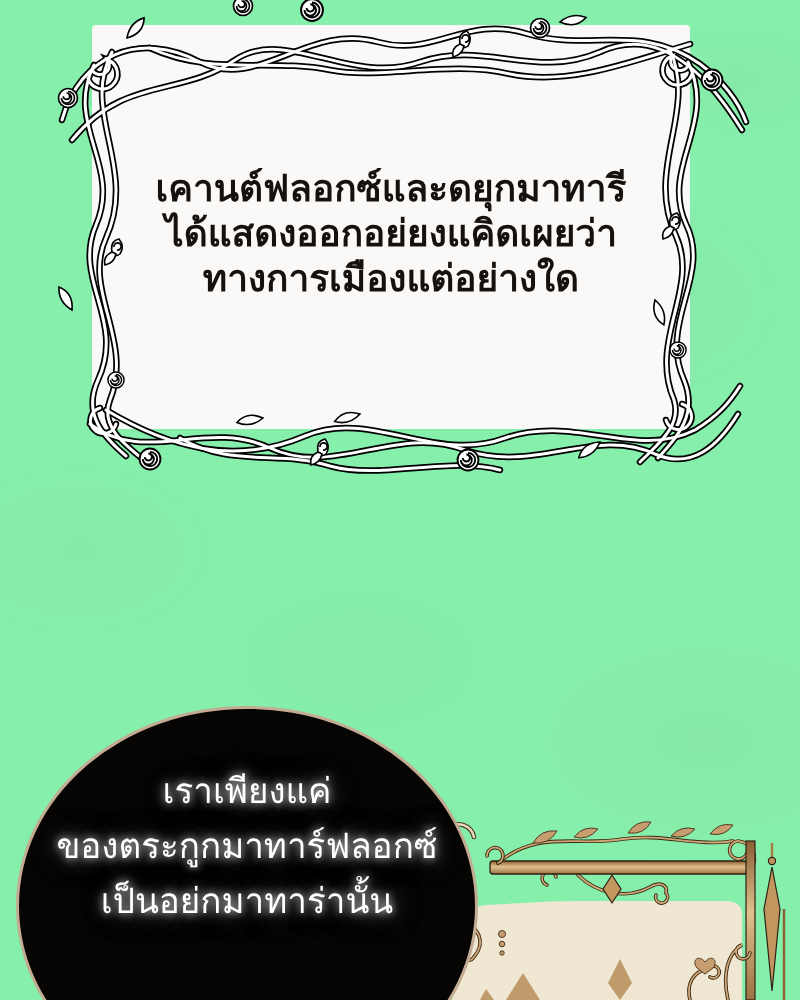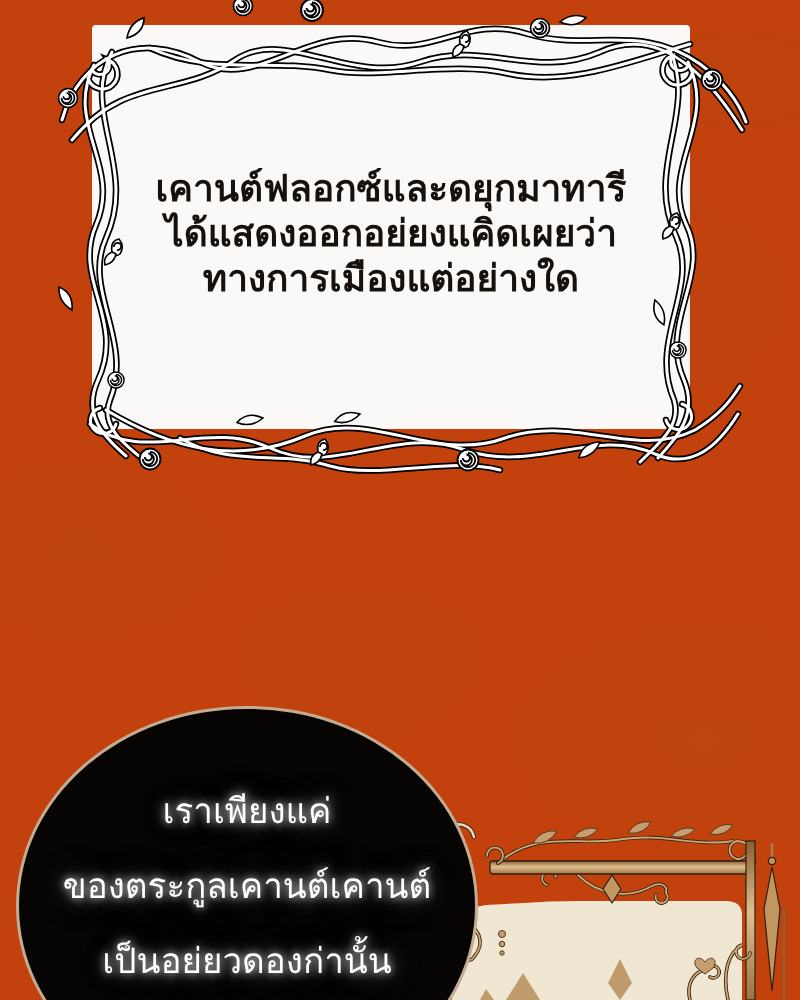--- a/index.html
+++ b/index.html
@@ -1,18 +1,18 @@
 <!DOCTYPE html>
 <html><head>
 <meta charset="utf-8">
 <style>
   html,body{margin:0;padding:0;background:#000;}
   .stage{
     position:relative;width:800px;height:1000px;overflow:hidden;
-    background:#c2410c;
+    background:#86efac;
     font-family:"Liberation Sans","DejaVu Sans",sans-serif;
   }
   .texture{
     position:absolute;inset:0;pointer-events:none;
     background-image:
       radial-gradient(220px 140px at 10% 55%, rgba(150,128,105,.05), transparent 70%),
       radial-gradient(260px 160px at 78% 30%, rgba(150,128,105,.055), transparent 70%),
       radial-gradient(200px 120px at 45% 66%, rgba(140,120,100,.04), transparent 70%),
       radial-gradient(300px 180px at 88% 74%, rgba(160,130,100,.06), transparent 70%),
       radial-gradient(180px 110px at 25% 82%, rgba(140,115,95,.04), transparent 70%),
@@ -48,21 +48,20 @@
     background:#070503;border:3px solid #c3ac93;border-radius:230px / 200px;
     box-sizing:border-box;z-index:4;
     display:flex;flex-direction:column;align-items:center;
     padding-top:54px;text-align:center;
     font-size:35px;line-height:55px;color:#ffffff;font-weight:500;
   }
   .bubble .line{
     text-shadow:0 0 8px rgba(255,255,255,.8),0 0 18px rgba(225,225,225,.5),
                 0 0 34px rgba(190,190,190,.35),0 0 50px rgba(160,160,160,.25);
     white-space:nowrap;
-    margin-top:20px;
   }
 </style>
 </head>
 <body>
 
 <div class="stage">
   <div class="texture"></div>
 
   <svg class="vine-svg" width="800" height="482" viewBox="0 0 800 482" aria-hidden="true">
     <defs>
@@ -237,16 +236,16 @@
       <path class="tan-fill" d="M95,160 L112,187 L78,187 Z"></path>
       <path class="tan-fill" d="M58,176 L66,187 L52,187 Z"></path>
       <circle cx="12" cy="162" r="1.6" fill="#8a7355"></circle>
       <circle cx="18" cy="168" r="1.3" fill="#8a7355"></circle>
       <circle cx="10" cy="172" r="1.2" fill="#8a7355"></circle>
     </g>
   </svg>
 
   <div class="bubble">
     <div class="line">เราเพียงแค่</div>
-    <div class="line">ของตระกูลเคานต์เคานต์</div>
-    <div class="line">เป็นอย่ยวดองก่านั้น</div>
+    <div class="line">ของตระกูกมาทาร์ฟลอกซ์</div>
+    <div class="line">เป็นอย่กมาทาร่านั้น</div>
   </div>
 </div>
 
 </body></html>

